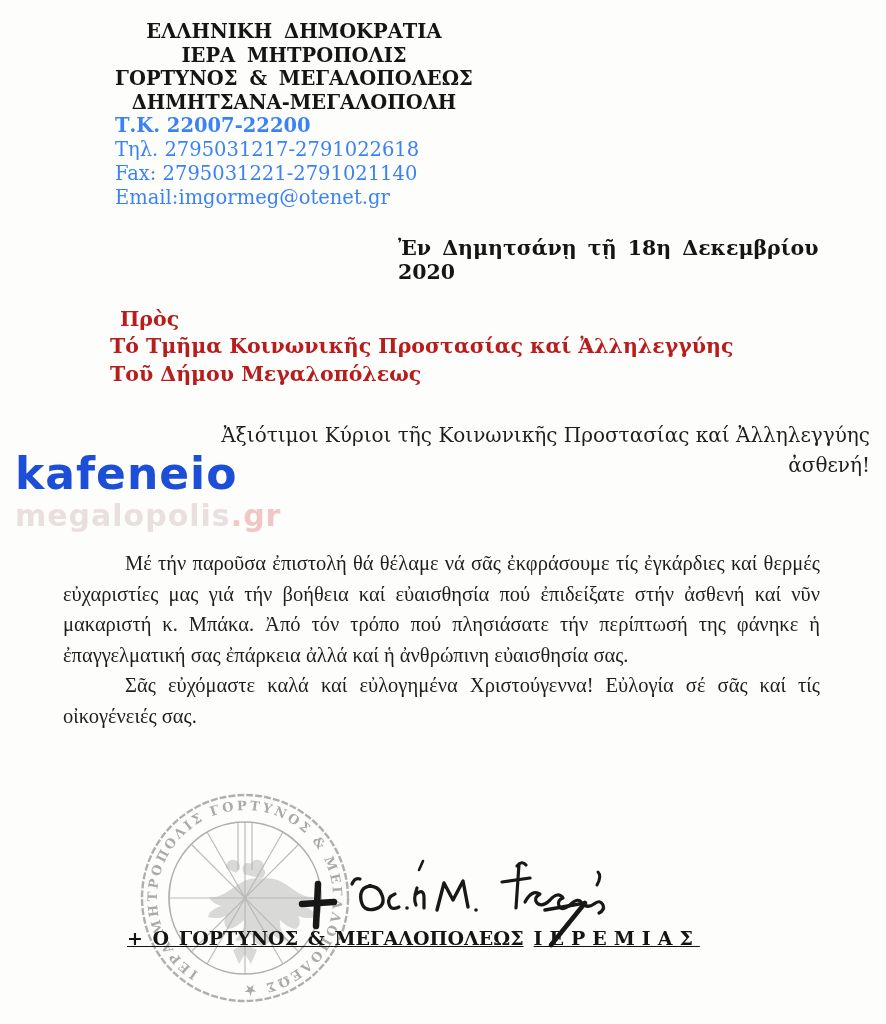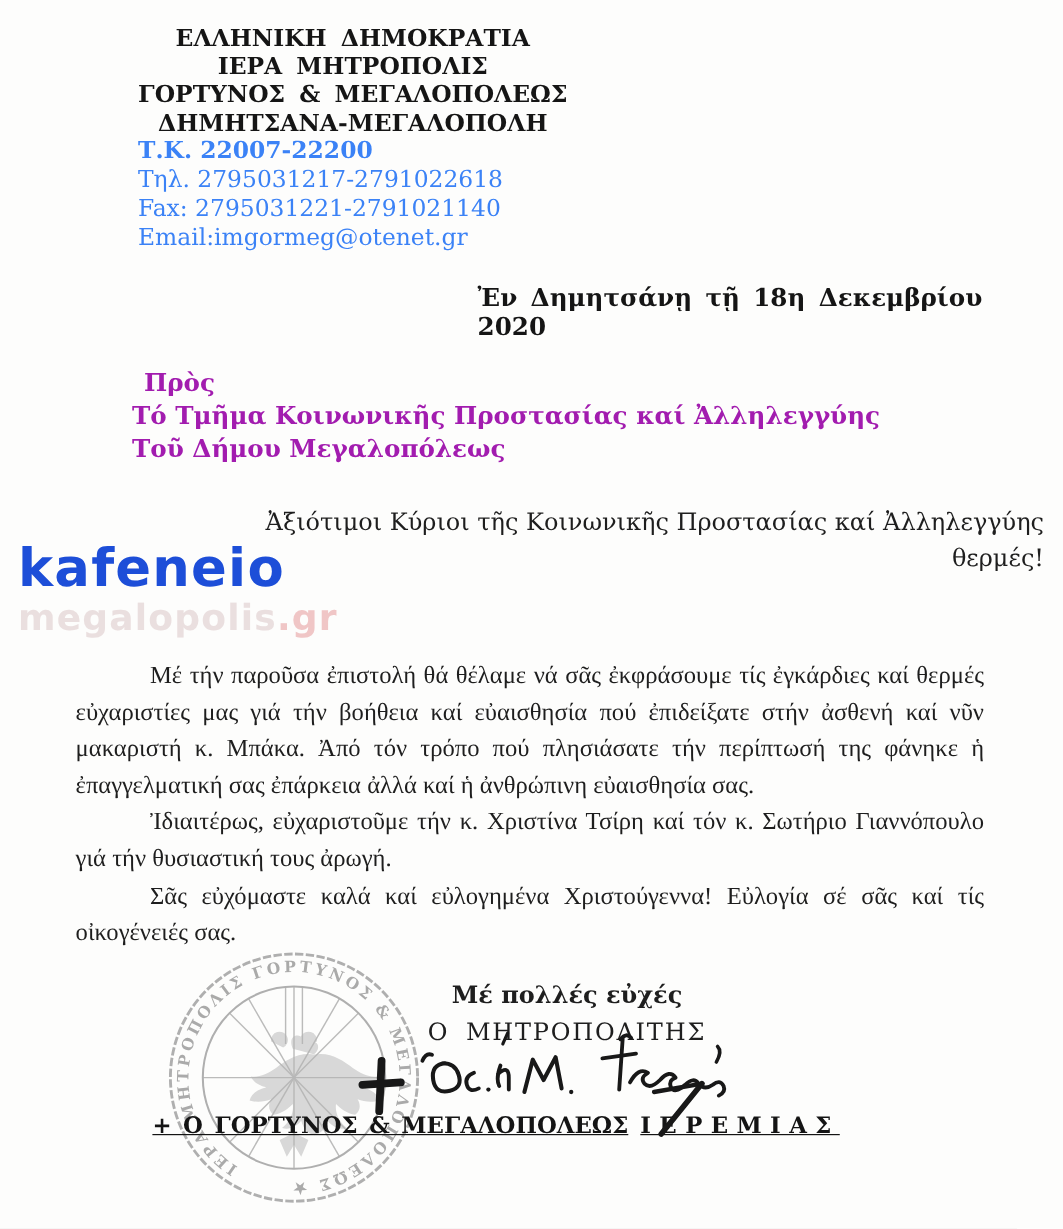--- a/index.html
+++ b/index.html
@@ -18,21 +18,21 @@
   .wm1{font-size:44px;letter-spacing:1px;}
   .wm2{font-size:30px;letter-spacing:1px;margin-top:5px;text-align:right;}
   
   .letterhead{position:absolute;left:99px;top:20px;width:390px;z-index:1;}
   .lh-center{text-align:center;font-weight:bold;font-size:19.5px;line-height:23.6px;word-spacing:5px;color:#151515;}
   .lh-contact{margin-left:16px;font-size:19.5px;line-height:24px;color:#3b82f6;}
   .lh-bold{font-weight:bold;}
   
   .dateline{position:absolute;left:398px;top:236px;font-weight:bold;font-size:20.5px;word-spacing:4px;z-index:1;color:#151515;}
   
-  .recipient{position:absolute;left:110px;top:306px;font-weight:bold;font-size:20.5px;line-height:27.4px;z-index:1;color:#a21caf;}
+  .recipient{position:absolute;left:110px;top:306px;font-weight:bold;font-size:20.5px;line-height:27.4px;z-index:1;color:#b91c1c;}
   .recipient .to{padding-left:10px;}
   
   .salutation{position:absolute;left:90px;top:420px;width:780px;text-align:right;font-size:20px;line-height:30px;z-index:1;}
   
   .bodytext{position:absolute;left:63px;top:548px;width:757px;font-size:20.5px;line-height:30.6px;text-align:justify;z-index:1;}
   .bodytext p{margin:0;text-indent:62px;font-family:Liberation Serif, serif;}
   
   .closing{position:absolute;left:330px;top:817px;width:285px;text-align:center;z-index:1;}
   .wishes{font-weight:bold;font-size:20px;}
   .metro-title{font-size:20px;letter-spacing:1.5px;margin-top:7px;word-spacing:6px;}
@@ -69,33 +69,28 @@
   <div class="dateline">Ἐν Δημητσάνῃ τῇ 18η Δεκεμβρίου 2020</div>
 
   <div class="recipient">
     <div class="to">Πρὸς</div>
     <div>Τό Τμῆμα Κοινωνικῆς Προστασίας καί Ἀλληλεγγύης</div>
     <div>Τοῦ Δήμου Μεγαλοπόλεως</div>
   </div>
 
   <div class="salutation">
     <div>Ἀξιότιμοι Κύριοι τῆς Κοινωνικῆς Προστασίας καί Ἀλληλεγγύης</div>
-    <div>θερμές!</div>
+    <div>ἀσθενή!</div>
   </div>
 
   <div class="bodytext">
     <p>Μέ τήν παροῦσα ἐπιστολή θά θέλαμε νά σᾶς ἐκφράσουμε τίς ἐγκάρδιες καί θερμές εὐχαριστίες μας γιά τήν βοήθεια καί εὐαισθησία πού ἐπιδείξατε στήν ἀσθενή καί νῦν μακαριστή κ. Μπάκα. Ἀπό τόν τρόπο πού πλησιάσατε τήν περίπτωσή της φάνηκε ἡ ἐπαγγελματική σας ἐπάρκεια ἀλλά καί ἡ ἀνθρώπινη εὐαισθησία σας.</p>
-    <p>Ἰδιαιτέρως, εὐχαριστοῦμε τήν κ. Χριστίνα Τσίρη καί τόν κ. Σωτήριο Γιαννόπουλο γιά τήν θυσιαστική τους ἀρωγή.</p>
     <p>Σᾶς εὐχόμαστε καλά καί εὐλογημένα Χριστούγεννα! Εὐλογία σέ σᾶς καί τίς οἰκογένειές σας.</p>
   </div>
 
-  <div class="closing">
-    <div class="wishes">Μέ πολλές εὐχές</div>
-    <div class="metro-title">Ο ΜΗΤΡΟΠΟΛΙΤΗΣ</div>
-  </div>
 
   <svg class="seal" viewBox="0 0 216 216" aria-hidden="true">
     <g stroke="#787878" fill="none">
       <circle cx="108" cy="108" r="103" stroke-width="2.4" stroke-dasharray="7 2"></circle>
       <circle cx="108" cy="108" r="76" stroke-width="1.7"></circle>
 
       <g stroke-width="1.2" opacity=".85">
         <line x1="108" y1="32" x2="108" y2="184"></line>
         <line x1="101" y1="33" x2="101" y2="80"></line>
         <line x1="115" y1="33" x2="115" y2="80"></line>

